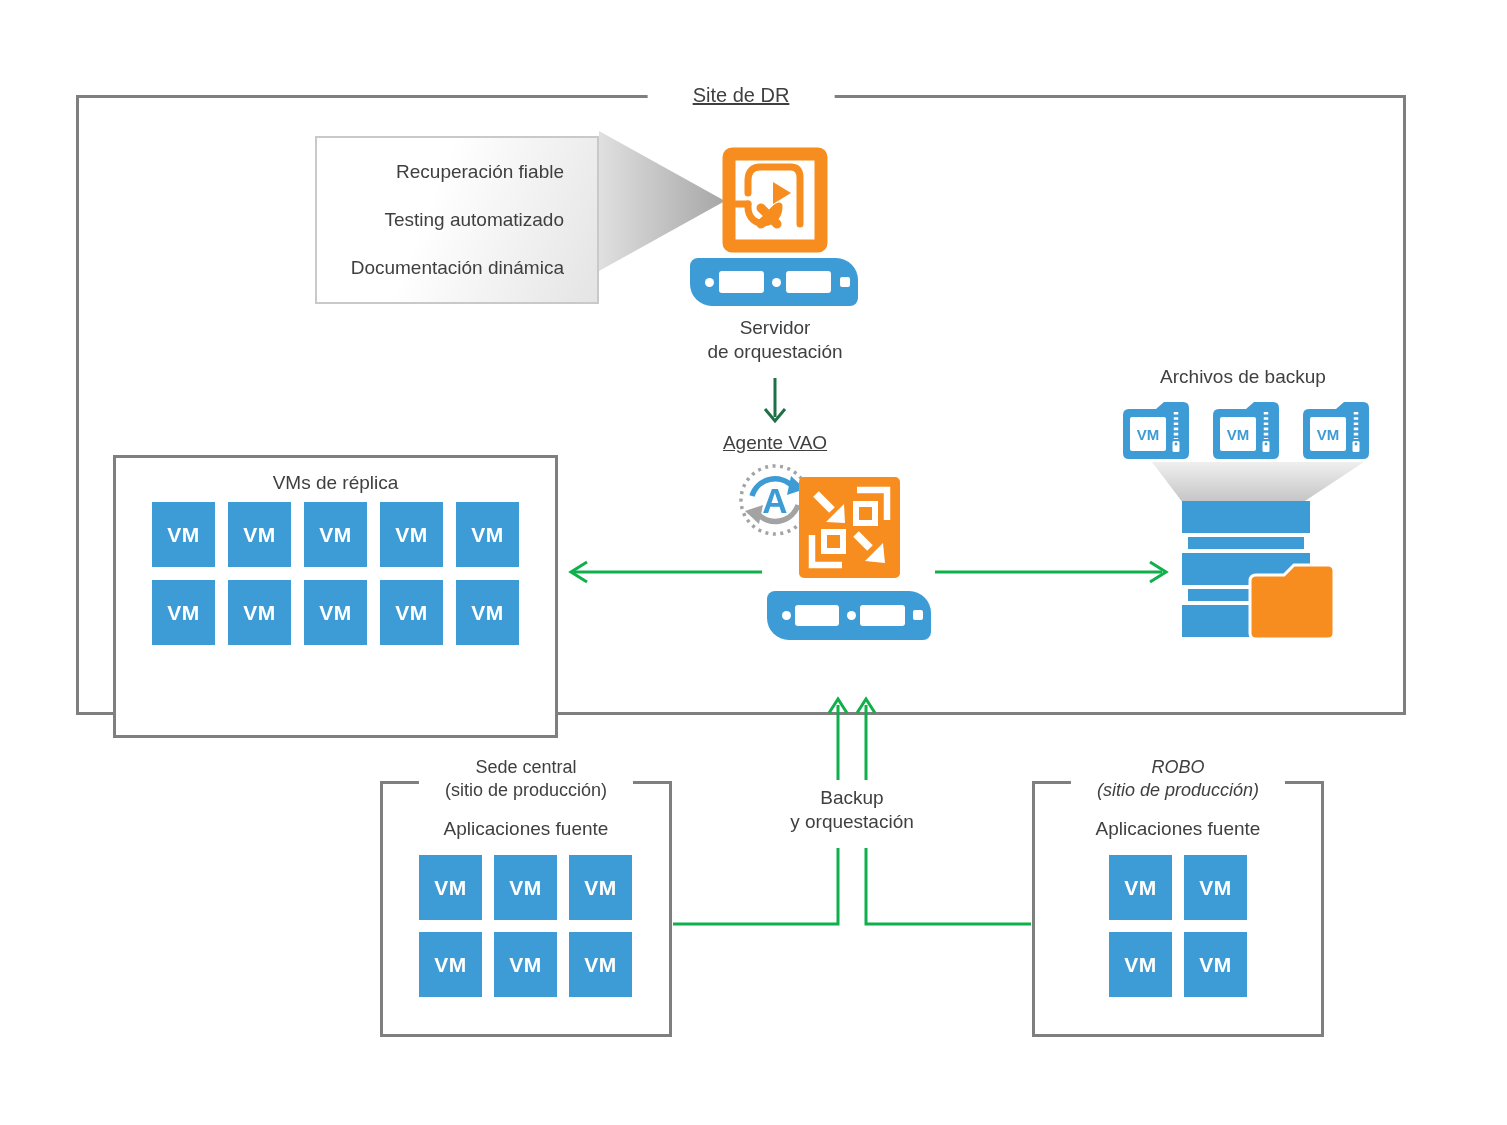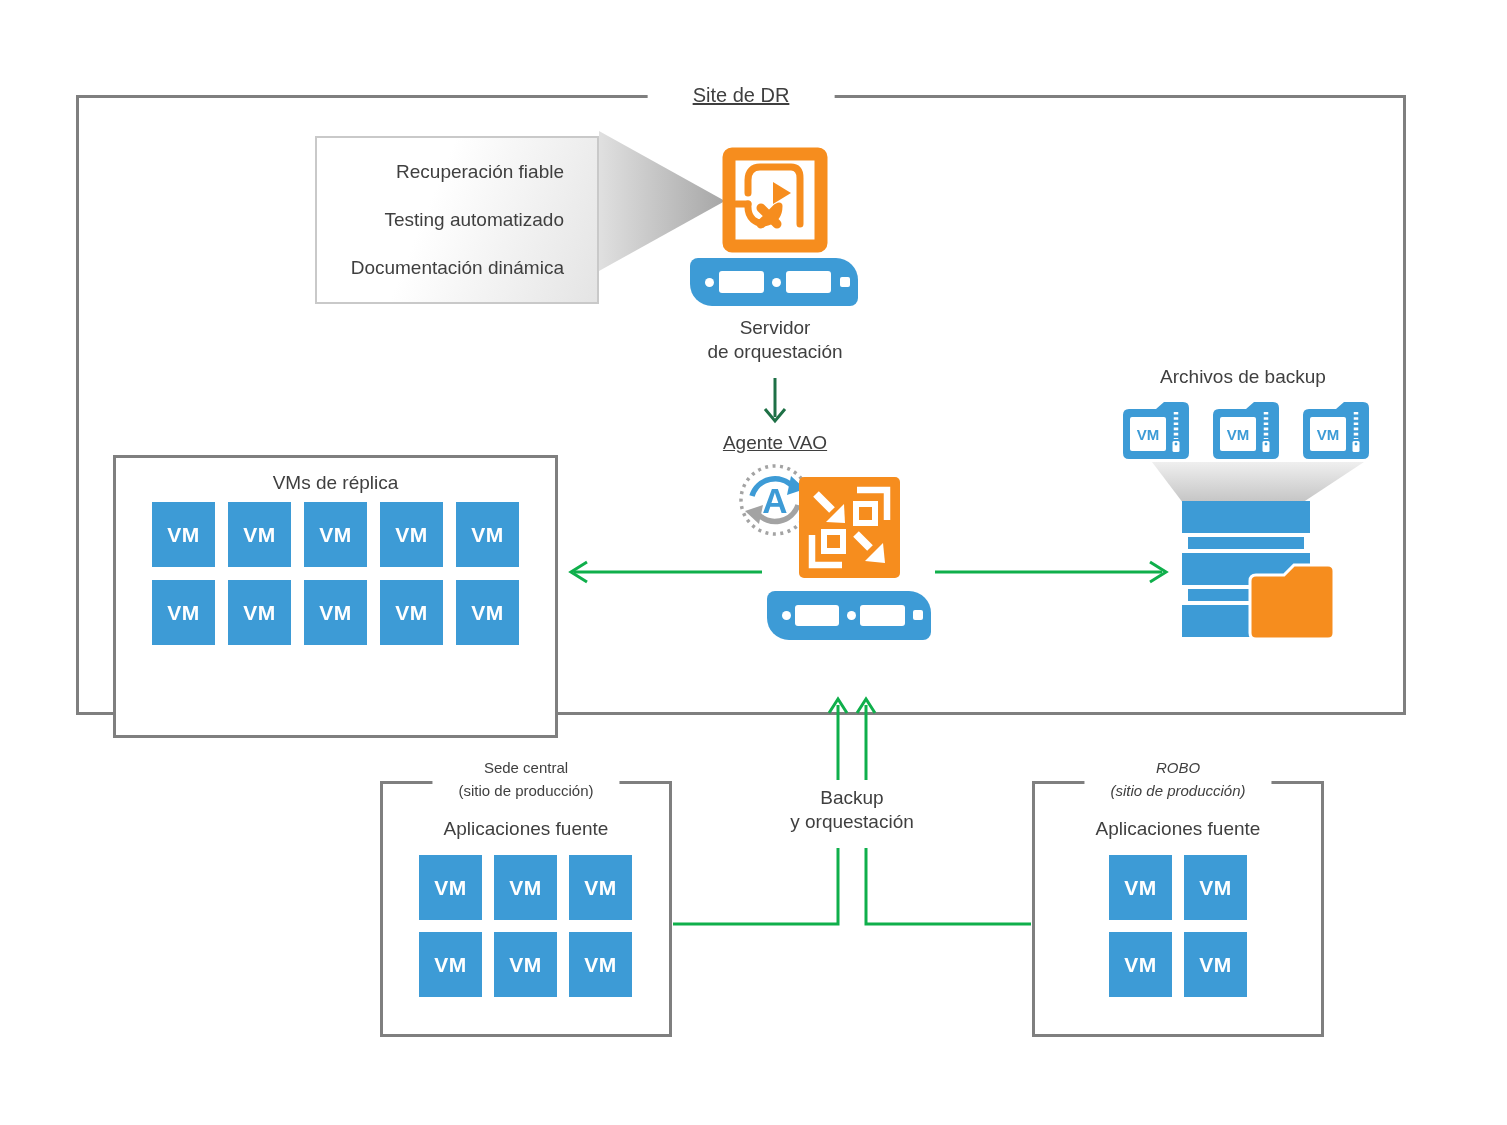--- a/index.html
+++ b/index.html
@@ -1,21 +1,21 @@
 <!DOCTYPE html>
 <html style="--blue: #3D9BD6; --orange: #F68D1E; --green: #0FAF4B; --green-dark: #1E7046; --border-gray: #7F7F7F; --text: #3F3F3F; --badge-gray: #A3A3A3;"><head>
 <meta charset="utf-8">
 <style>
   html,body{margin:0;padding:0;background:#fff;}
   .canvas{position:relative;width:1507px;height:1125px;background:#fff;
           font-family:"Liberation Sans",sans-serif;color:var(--text,#3f3f3f);overflow:hidden;}
   .abs{position:absolute;}
   .box{position:absolute;border:3px solid var(--border-gray,#7f7f7f);background:#fff;box-sizing:border-box;}
   .box-label{position:absolute;left:50%;transform:translateX(-50%);background:#fff;
-             text-align:center;font-size:15px;line-height:23px;white-space:nowrap;}
+             text-align:center;font-size:18px;line-height:23px;white-space:nowrap;}
   .txt{position:absolute;text-align:center;font-size:19px;line-height:24px;}
   .vm{width:63px;height:65px;background:var(--blue,#3d9bd6);color:#fff;font-weight:bold;
       font-size:21px;display:flex;align-items:center;justify-content:center;letter-spacing:.5px;}
   .vm-grid{position:absolute;display:grid;}
   
   .callout{position:absolute;left:315px;top:113px;width:284px;height:168px;box-sizing:border-box;
            border:2px solid #c9c9c9;background:linear-gradient(112deg,#ffffff 40%,#e4e4e4 100%);
            display:flex;flex-direction:column;justify-content:space-around;
            align-items:flex-end;padding:10px 33px 10px 10px;font-size:19px;margin-top:23px;}
   .callout-tri{position:absolute;left:599px;top:131px;width:126px;height:140px;

